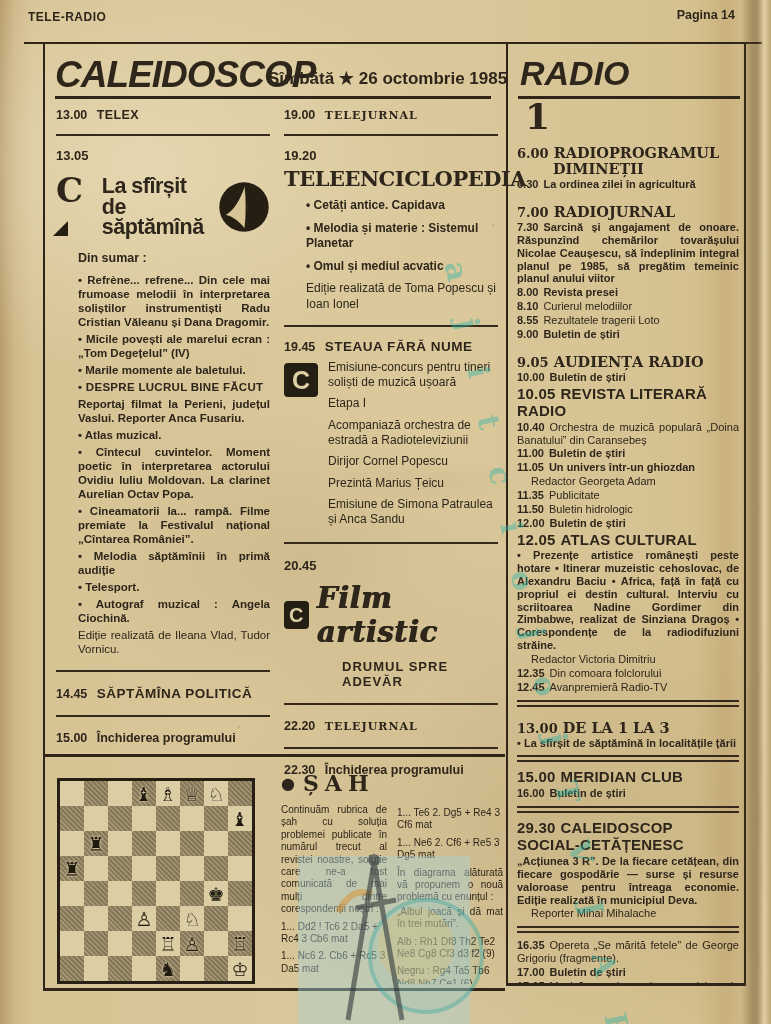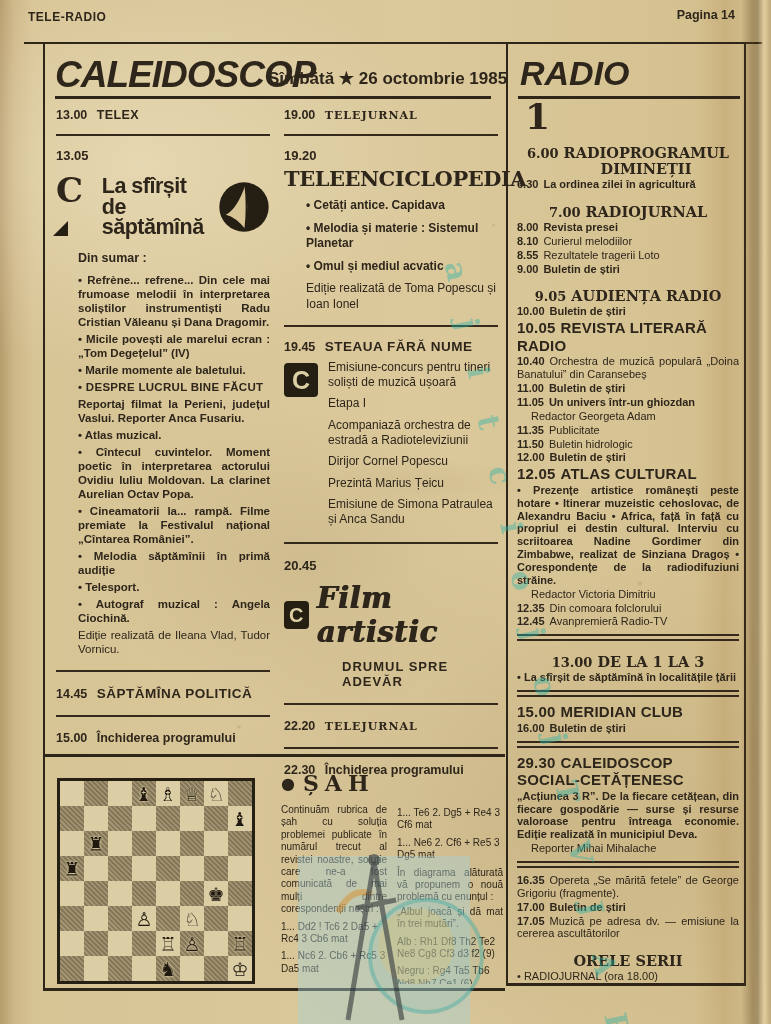--- a/index.html
+++ b/index.html
@@ -69,21 +69,21 @@
   .film-logo{font-family:"DejaVu Serif",serif;font-style:italic;font-weight:bold;font-size:29px;
     letter-spacing:.5px;text-shadow:1px 0 0 #2e261b;}
   .film-title{font-weight:bold;font-size:13px;letter-spacing:1px;margin:10px 0 4px 58px;}
   
   .chan{font-family:"DejaVu Serif",serif;font-weight:bold;font-size:36px;line-height:.9;margin:0 0 4px 8px;}
   .rline{font-size:11px;line-height:1.17;text-align:justify;margin:1px 0;}
   .rtime{font-weight:bold;margin-right:5px;white-space:nowrap;}
   .rtime:empty{display:none;}
   .rline.b{font-weight:bold;}
   .rline.md{font-weight:bold;font-size:15px;letter-spacing:.2px;text-align:left;}
-  .rline.lg{font-family:"DejaVu Serif",serif;font-size:14.5px;font-weight:bold;text-align:center;
+  .rline.lg{font-family:"DejaVu Serif",serif;font-size:14.5px;font-weight:bold;text-align:left;
     padding-left:36px;text-indent:-36px;margin:13px 0 1px;line-height:1.08;}
   .rline.lg .rtime{font-size:13px;}
   .rline.ind{padding-left:14px;text-align:left;}
   .rline.divider{height:3px;border-top:2px solid #34291a;border-bottom:2px solid #34291a;margin:6px 0;}
   
   .chess-board{position:absolute;left:57px;top:778px;z-index:2;display:grid;
     grid-template-columns:repeat(8,24px);grid-auto-rows:25px;border:3px solid #261f13;
     font-family:"DejaVu Sans",sans-serif;}
   .cell{display:flex;align-items:center;justify-content:center;font-size:19px;color:#1f1910;}
   .cell.light{background:#dbcda4;}
@@ -234,20 +234,23 @@
         </div>
 
         <div class="rline b">
           <b class="rtime">6.30</b><span>La ordinea zilei în agricultură</span>
         </div>
 
         <div class="rline lg">
           <b class="rtime">7.00</b><span>RADIOJURNAL</span>
         </div>
 
+        <div class="rline b">
+          <b class="rtime">7.30</b><span>Sarcină și angajament de onoare. Răspunzînd chemărilor tovarășului Nicolae Ceaușescu, să îndeplinim integral planul pe 1985, să pregătim temeinic planul anului viitor</span>
+        </div>
 
         <div class="rline b">
           <b class="rtime">8.00</b><span>Revista presei</span>
         </div>
 
         <div class="rline">
           <b class="rtime">8.10</b><span>Curierul melodiilor</span>
         </div>
 
         <div class="rline">

